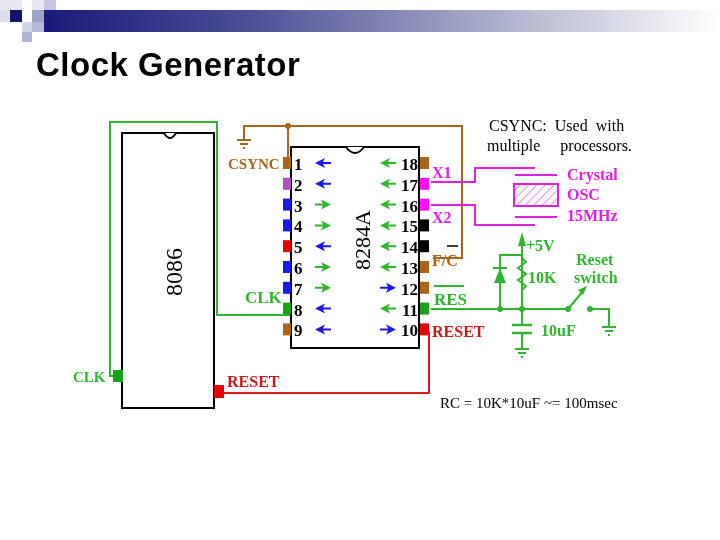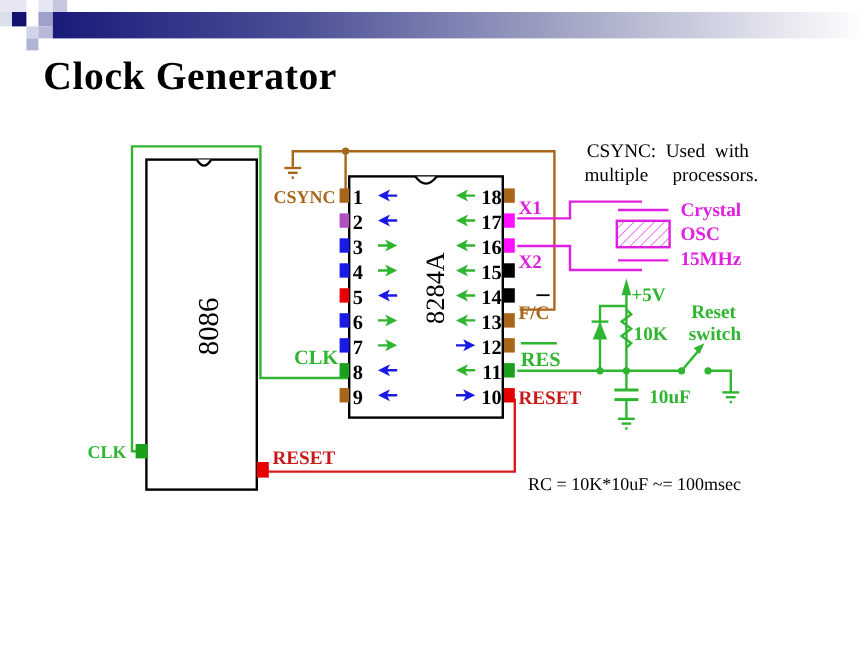--- a/index.html
+++ b/index.html
@@ -1,20 +1,20 @@
 <!DOCTYPE html>
 <html><head>
 <meta charset="utf-8">
 <style>
   html, body { margin:0; padding:0; }
   body { width:720px; height:540px; background:#ffffff; position:relative; overflow:hidden; }
   .deco { position:absolute; }
   #title-bar { position:absolute; left:44px; top:10px; width:676px; height:22px;
     background:linear-gradient(to right, #1a1a7a 0%, #4a4f96 30%, #a7aac7 65%, #ffffff 100%); }
-  #slide-title { position:absolute; left:36px; top:46px; font-family:Liberation Serif, serif;
+  #slide-title { position:absolute; left:36px; top:46px; font-family:Liberation Sans, sans-serif;
     font-weight:bold; font-size:33px; color:#000; letter-spacing:0.5px; }
   svg text { font-family:"Liberation Serif", serif; font-weight:bold; }
   .note { font-family:"Liberation Serif", serif; font-weight:normal; }
 </style>
 </head>
 <body>
 
 <div class="deco">
   <div class="deco" style="left:0;top:0;width:44px;height:10px;background:#e6e7f2;"></div>
   <div class="deco" style="left:10px;top:10px;width:12px;height:12px;background:#141470;"></div>

